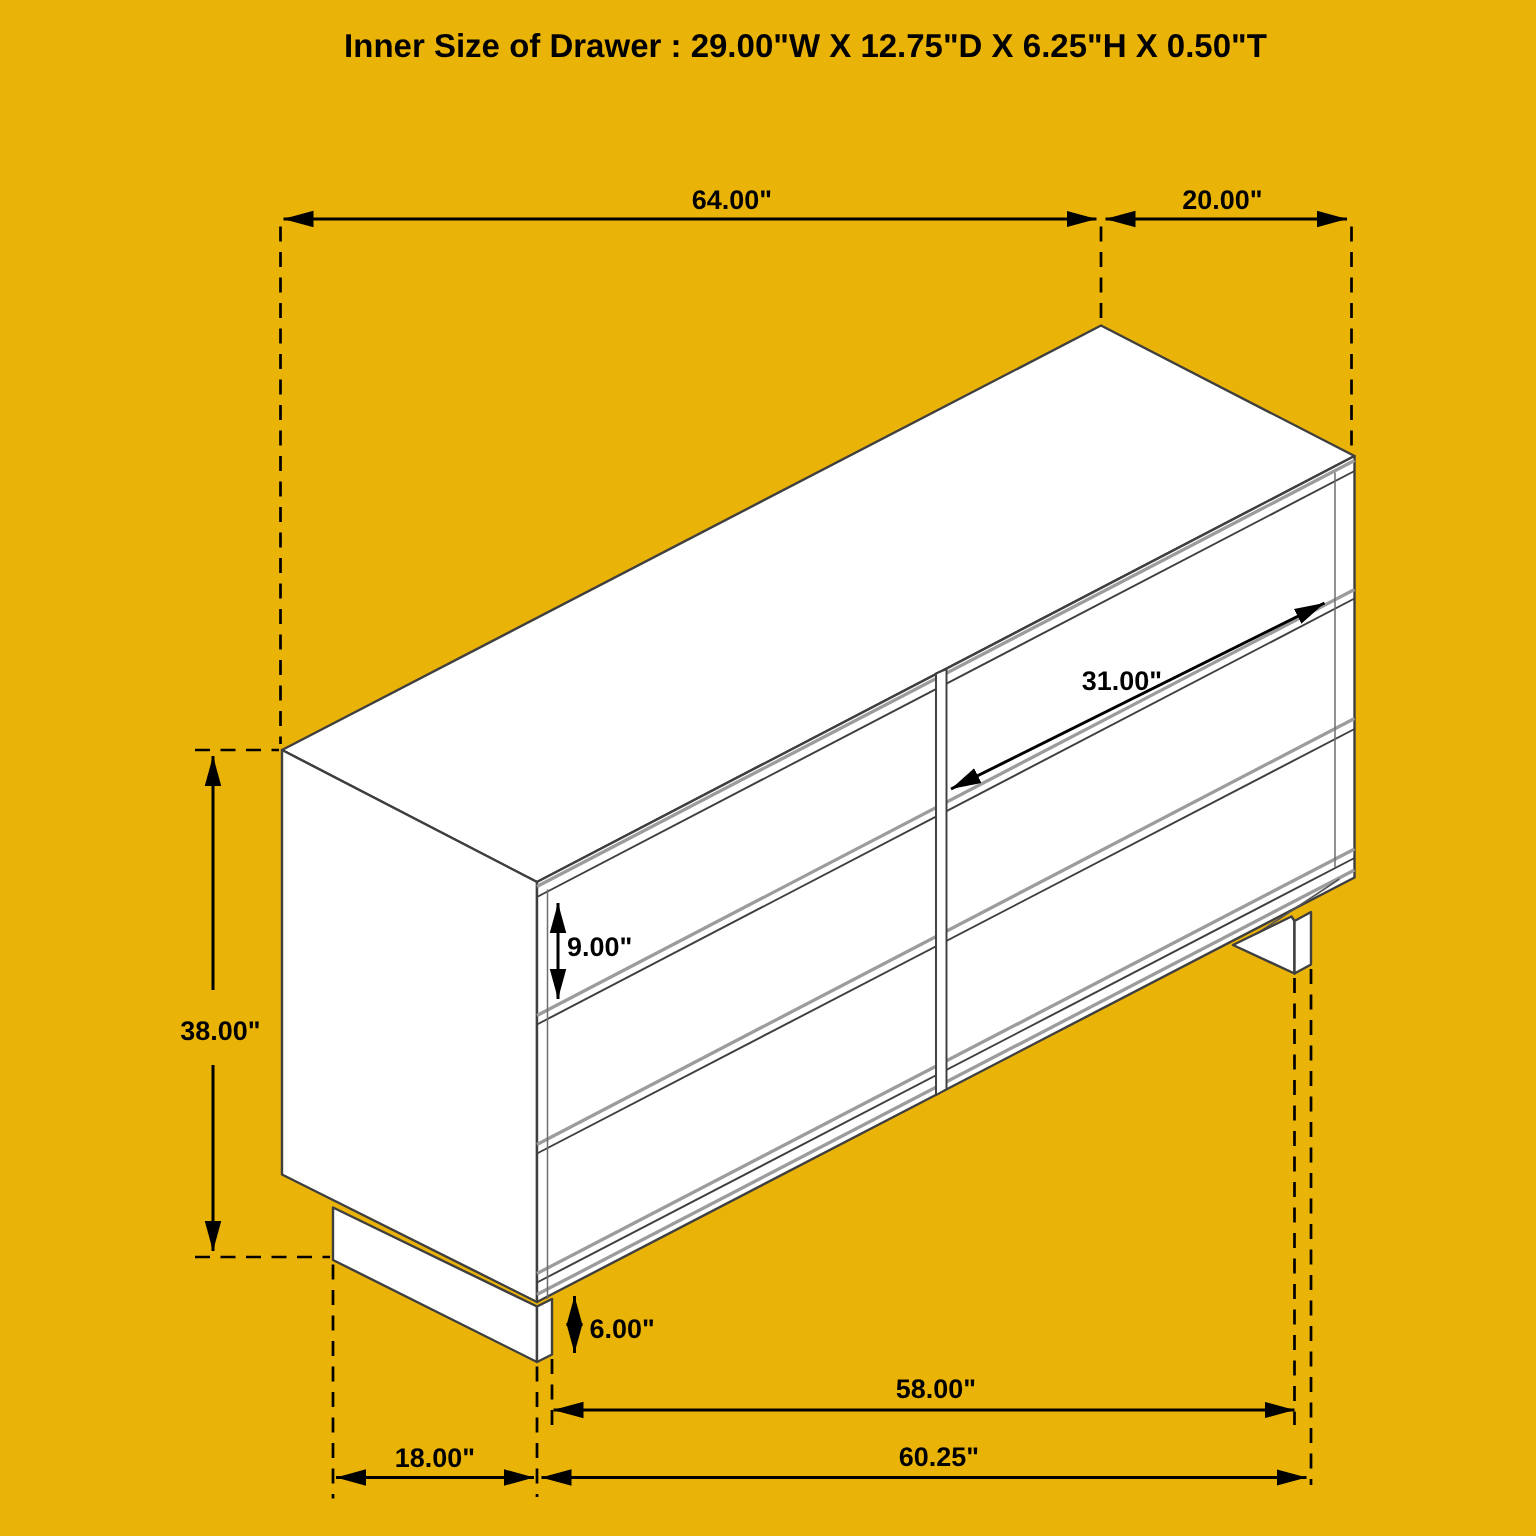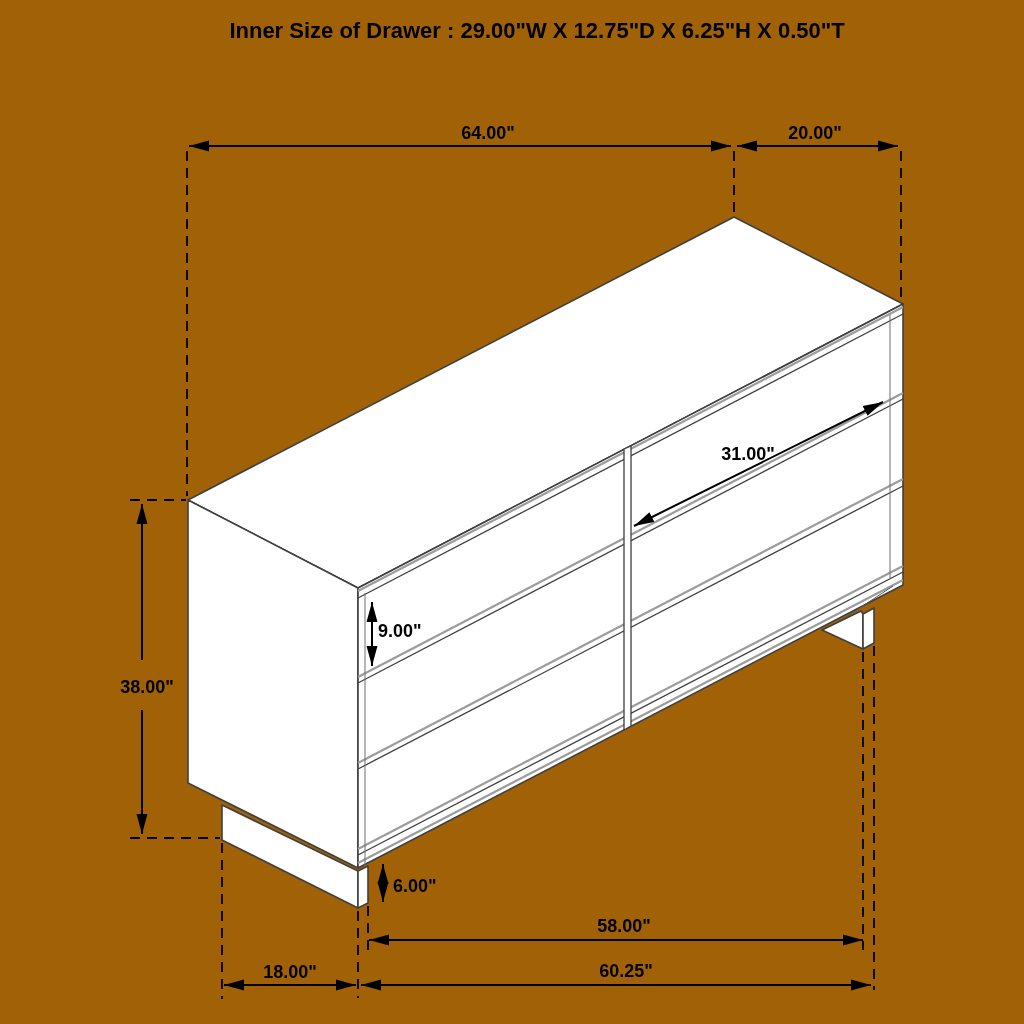--- a/index.html
+++ b/index.html
@@ -1,16 +1,16 @@
 <!DOCTYPE html>
 <html><head>
 <meta charset="utf-8">
 <style>
   html,body{margin:0;padding:0;background:#ffffff;}
-  .stage{position:relative;width:1024px;height:1024px;background:#a16207;overflow:hidden;
+  .stage{position:relative;width:1024px;height:1024px;background:#eab308;overflow:hidden;
          font-family:"Liberation Sans", sans-serif;}
   svg{display:block;}
   text{font-family:"Liberation Sans", sans-serif;font-weight:bold;fill:#000;}
   .title-text{font-size:22px;}
   .dim-text{font-size:18px;}
   .dim{stroke:#000;stroke-width:2;fill:none;}
   .ext{stroke:#000;stroke-width:1.8;fill:none;stroke-dasharray:10 7;}
   .face{fill:#ffffff;stroke:#3f3f3f;stroke-width:1.6;stroke-linejoin:round;}
   .hl{stroke:#9c9c9c;stroke-width:2.2;fill:none;}
   .gap{stroke:#3f3f3f;stroke-width:1.3;fill:none;}

